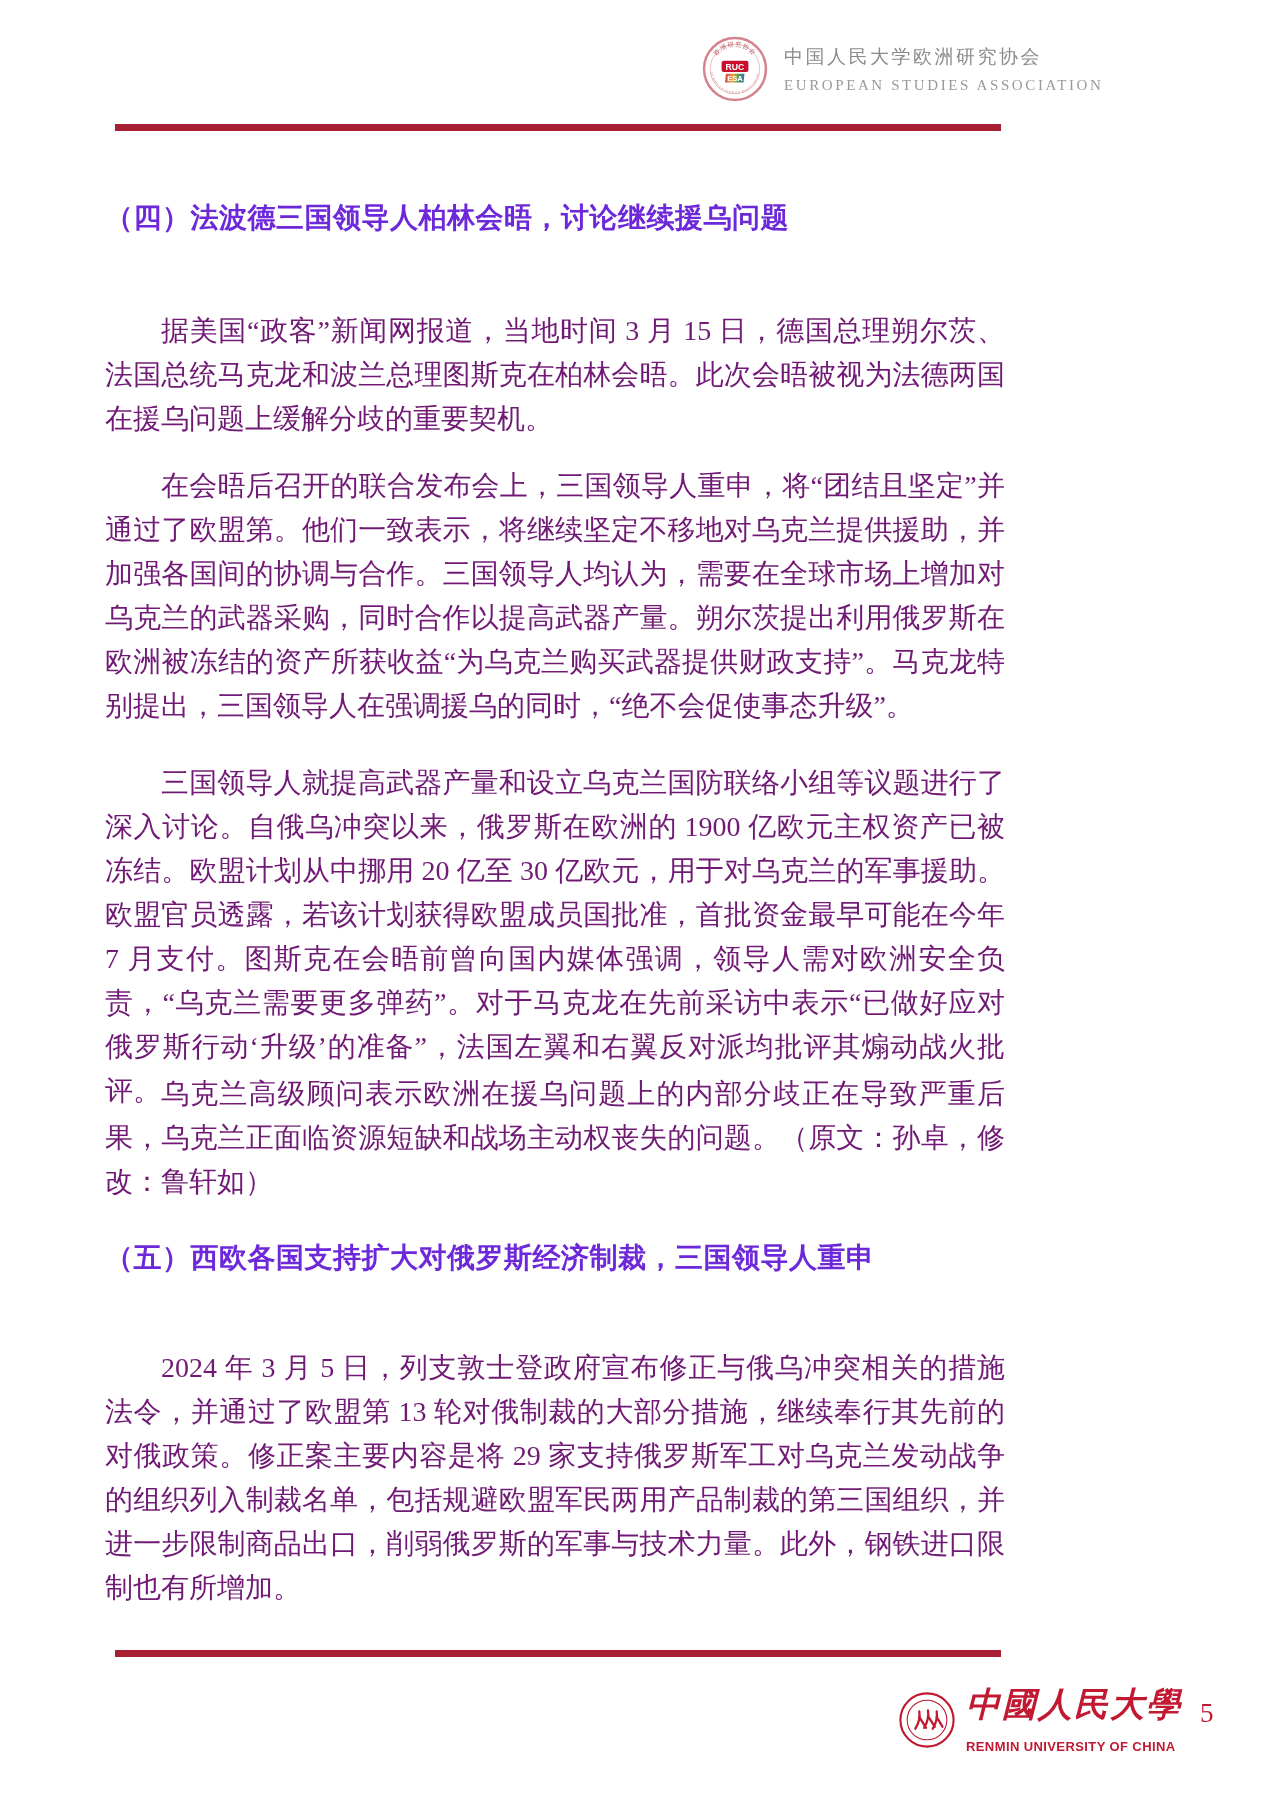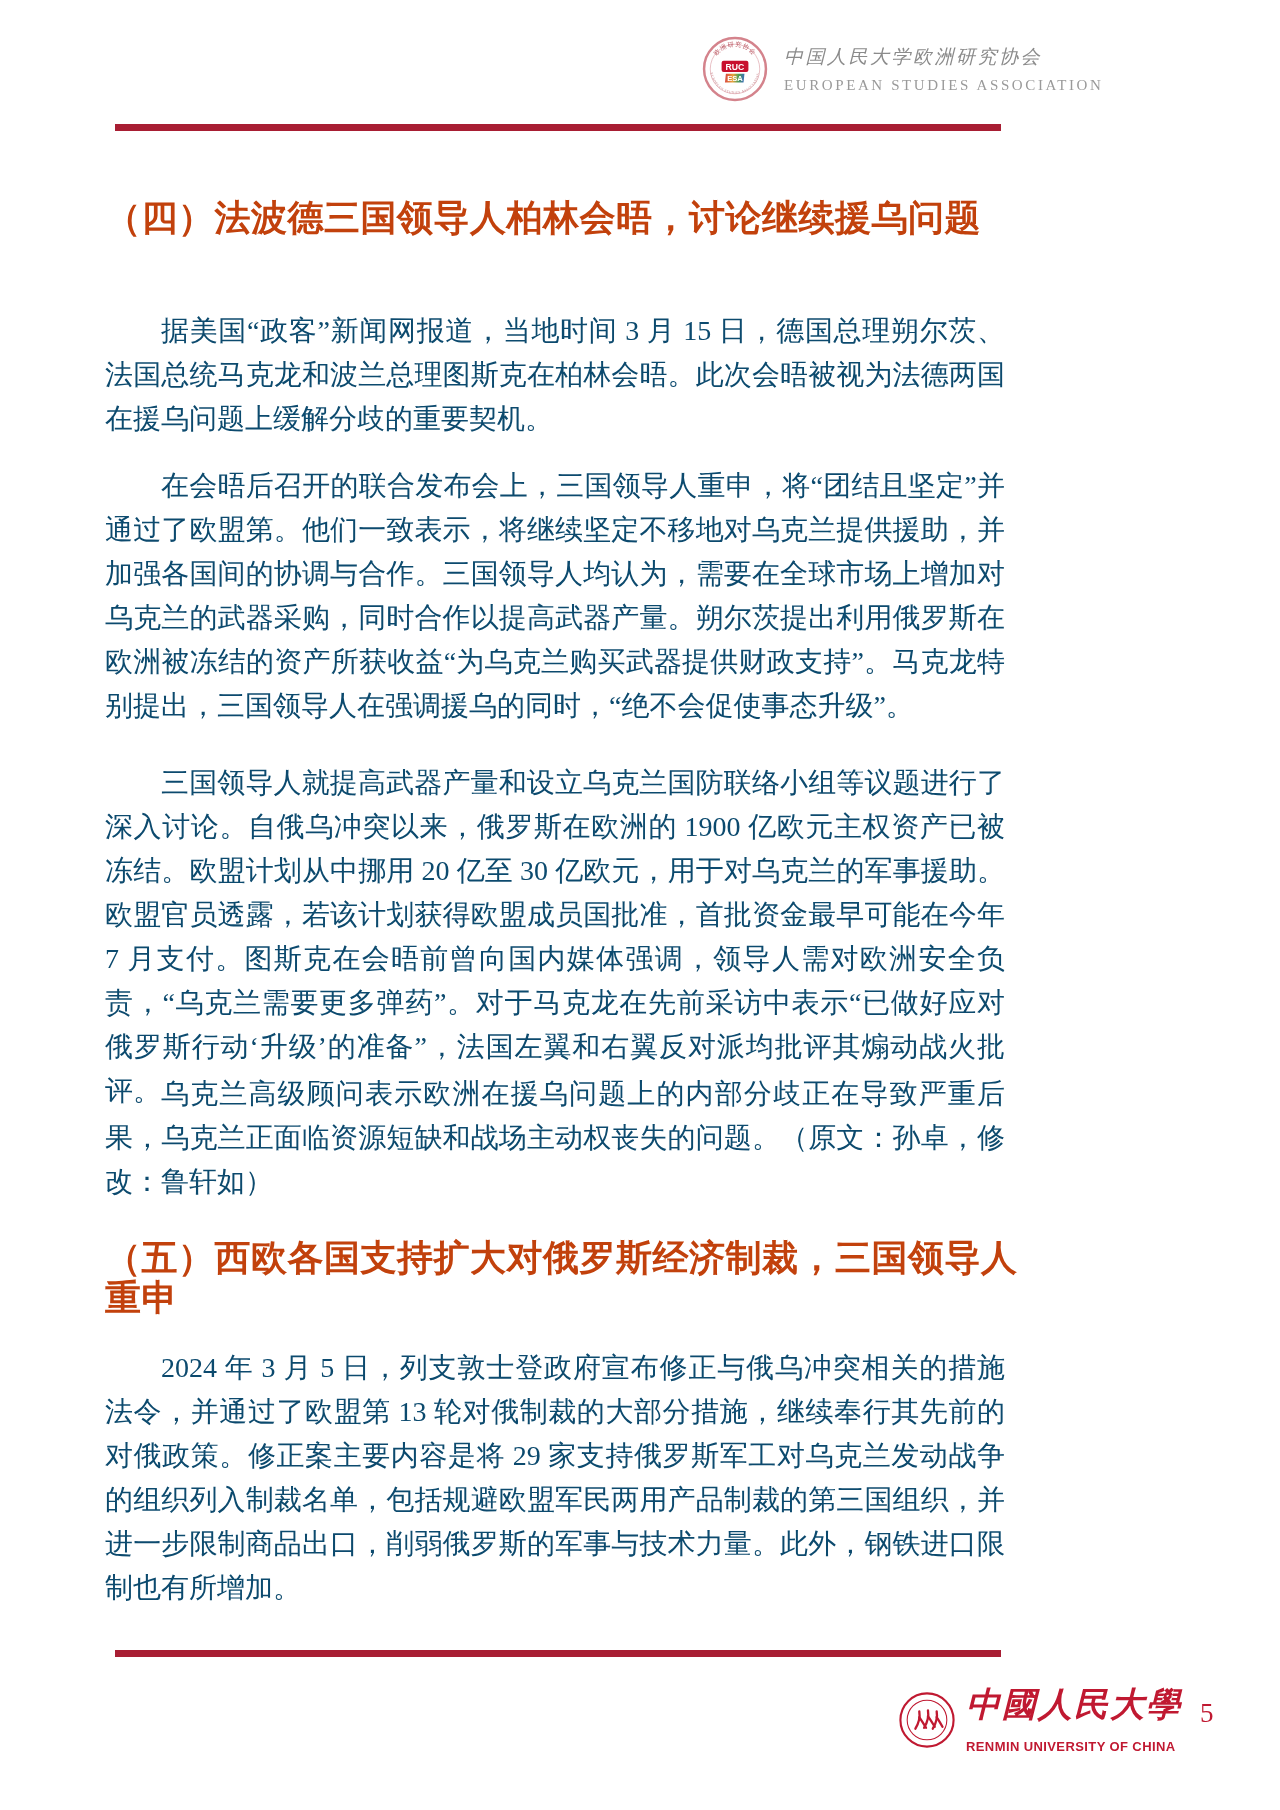--- a/index.html
+++ b/index.html
@@ -8,44 +8,44 @@
     overflow:hidden; font-family:"Liberation Serif","DejaVu Serif",serif;
     color:#181818;
   }
 
   
   .header { position:absolute; left:702px; top:36px; display:flex; align-items:center; gap:16px; }
   .seal-svg { width:66px; height:66px; display:block; }
   .org-block { display:flex; flex-direction:column; justify-content:center; }
   .org-zh {
     font-size:19px; color:#8b8b8b; letter-spacing:2.5px;
-    font-style:italic; font-family:"DejaVu Serif",serif; white-space:nowrap;
+    font-family:"DejaVu Serif",serif; white-space:nowrap;
   }
   .org-en {
     font-size:15px; color:#9a9a9a; letter-spacing:2.6px; margin-top:7px;
     font-family:"Liberation Serif",serif; white-space:nowrap;
   }
 
   
   .rule { position:absolute; left:115px; width:886px; height:7px; background:#A81E33; }
   .rule-top { top:124px; }
   .rule-bottom { top:1650px; }
 
   
   .section-heading {
     position:absolute; left:105px; width:920px; margin:0;
     font-family:"Liberation Sans","DejaVu Sans",sans-serif;
-    font-weight:700; font-size:36px; line-height:40px; color:#c2410c; letter-spacing:0.5px;
+    font-weight:700; font-size:28px; line-height:40px; color:#6d28d9; letter-spacing:0.5px;
   }
   #heading-1 { top:198px; }
   #heading-2 { top:1238px; }
 
   .para {
     position:absolute; left:105px; width:900px; margin:0;
-    font-size:28px; line-height:44px; color:#0c4a6e;
+    font-size:28px; line-height:44px; color:#701a75;
     text-align:justify; text-indent:2em;
   }
   #p1 { top:309px; }
   #p2 { top:464px; }
   #p3 { top:761px; }
   #p4 { top:1072px; }
   #p5 { top:1346px; }
 
   
   .footer-logo { position:absolute; left:898px; top:1686px; display:flex; align-items:center; gap:10px; }

